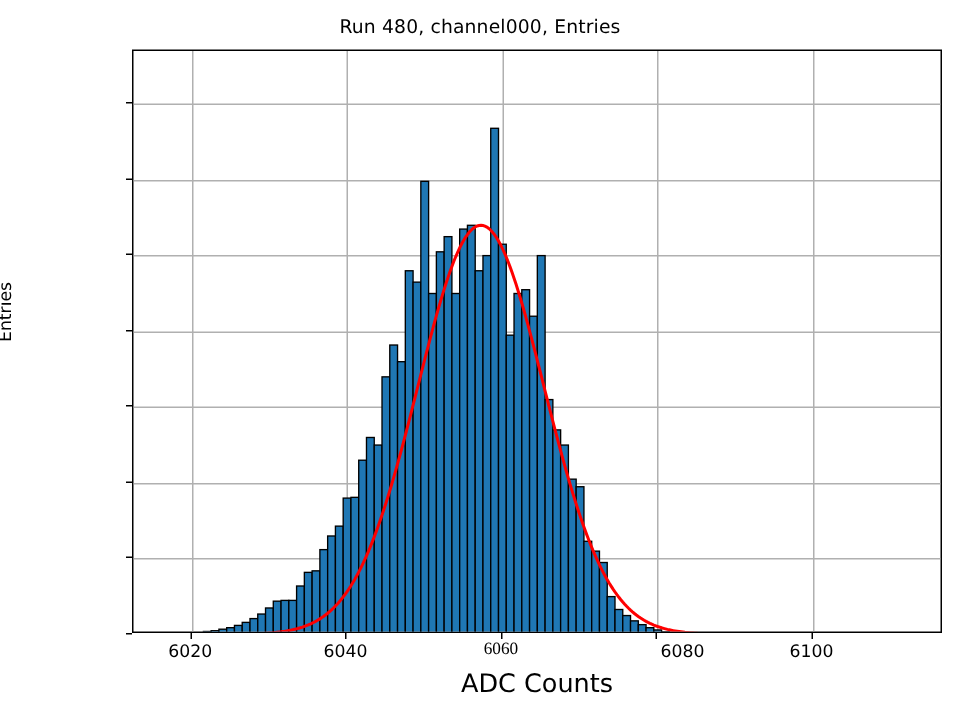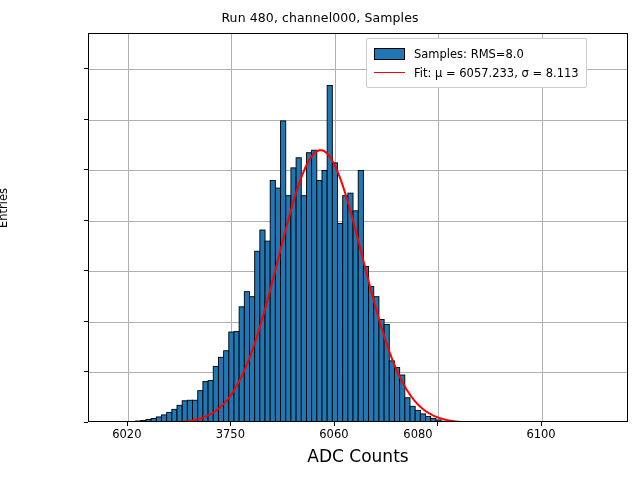--- a/index.html
+++ b/index.html
@@ -148,21 +148,21 @@
     font-size: 11.5px;
     color: #000000;
     white-space: nowrap;
   }
 </style>
 </head>
 <body>
 
 <div id="figure">
 
-  <div id="chart-title">Run 480, channel000, Samples</div>
+  <div id="chart-title">Run 480, channel000, Entries</div>
 
   <div id="axes">
     <div id="grid-layer">
         <div class="gridline-h" style="top: 338.481px;"></div>
         <div class="gridline-h" style="top: 287.961px;"></div>
         <div class="gridline-h" style="top: 237.442px;"></div>
         <div class="gridline-h" style="top: 186.922px;"></div>
         <div class="gridline-h" style="top: 136.403px;"></div>
         <div class="gridline-h" style="top: 85.8831px;"></div>
         <div class="gridline-h" style="top: 35.3636px;"></div>
@@ -251,37 +251,27 @@
       <div class="ytick-mark" style="top: 422px;"></div>
       <div class="ytick-mark" style="top: 371.481px;"></div>
       <div class="ytick-mark" style="top: 320.961px;"></div>
       <div class="ytick-mark" style="top: 270.442px;"></div>
       <div class="ytick-mark" style="top: 219.922px;"></div>
       <div class="ytick-mark" style="top: 169.403px;"></div>
       <div class="ytick-mark" style="top: 118.883px;"></div>
       <div class="ytick-mark" style="top: 68.3636px;"></div>
       <div class="xtick-label" style="left: 126.83px;">6020</div>
       <div class="xtick-mark" style="left: 126.83px;"></div>
-      <div class="xtick-label" style="left: 230.378px;">3750</div>
+      <div class="xtick-label" style="left: 230.378px;">6040</div>
       <div class="xtick-mark" style="left: 230.378px;"></div>
-      <div class="xtick-label" style="left: 333.925px;">6060</div>
+      <div class="xtick-label" style="left: 333.925px; font-family: Liberation Serif, serif;">6060</div>
       <div class="xtick-mark" style="left: 333.925px;"></div>
-      <div class="xtick-label" style="left: 418px;">6080</div>
+      <div class="xtick-label" style="left: 455px;">6080</div>
       <div class="xtick-mark" style="left: 437.473px;"></div>
       <div class="xtick-label" style="left: 541.02px; text-align: right;">6100</div>
       <div class="xtick-mark" style="left: 541.02px;"></div>
     </div>
 
   <div id="ylabel">Entries</div>
   <div id="xlabel">ADC Counts</div>
 
-  <div id="legend">
-    <div class="legend-row">
-      <span class="legend-swatch-patch"></span>
-      <span class="legend-text">Samples: RMS=8.0</span>
-    </div>
-    <div class="legend-row">
-      <span class="legend-swatch-line"></span>
-      <span class="legend-text">Fit: μ = 6057.233, σ = 8.113</span>
-    </div>
-  </div>
 
 </div>
 
 </body></html>

